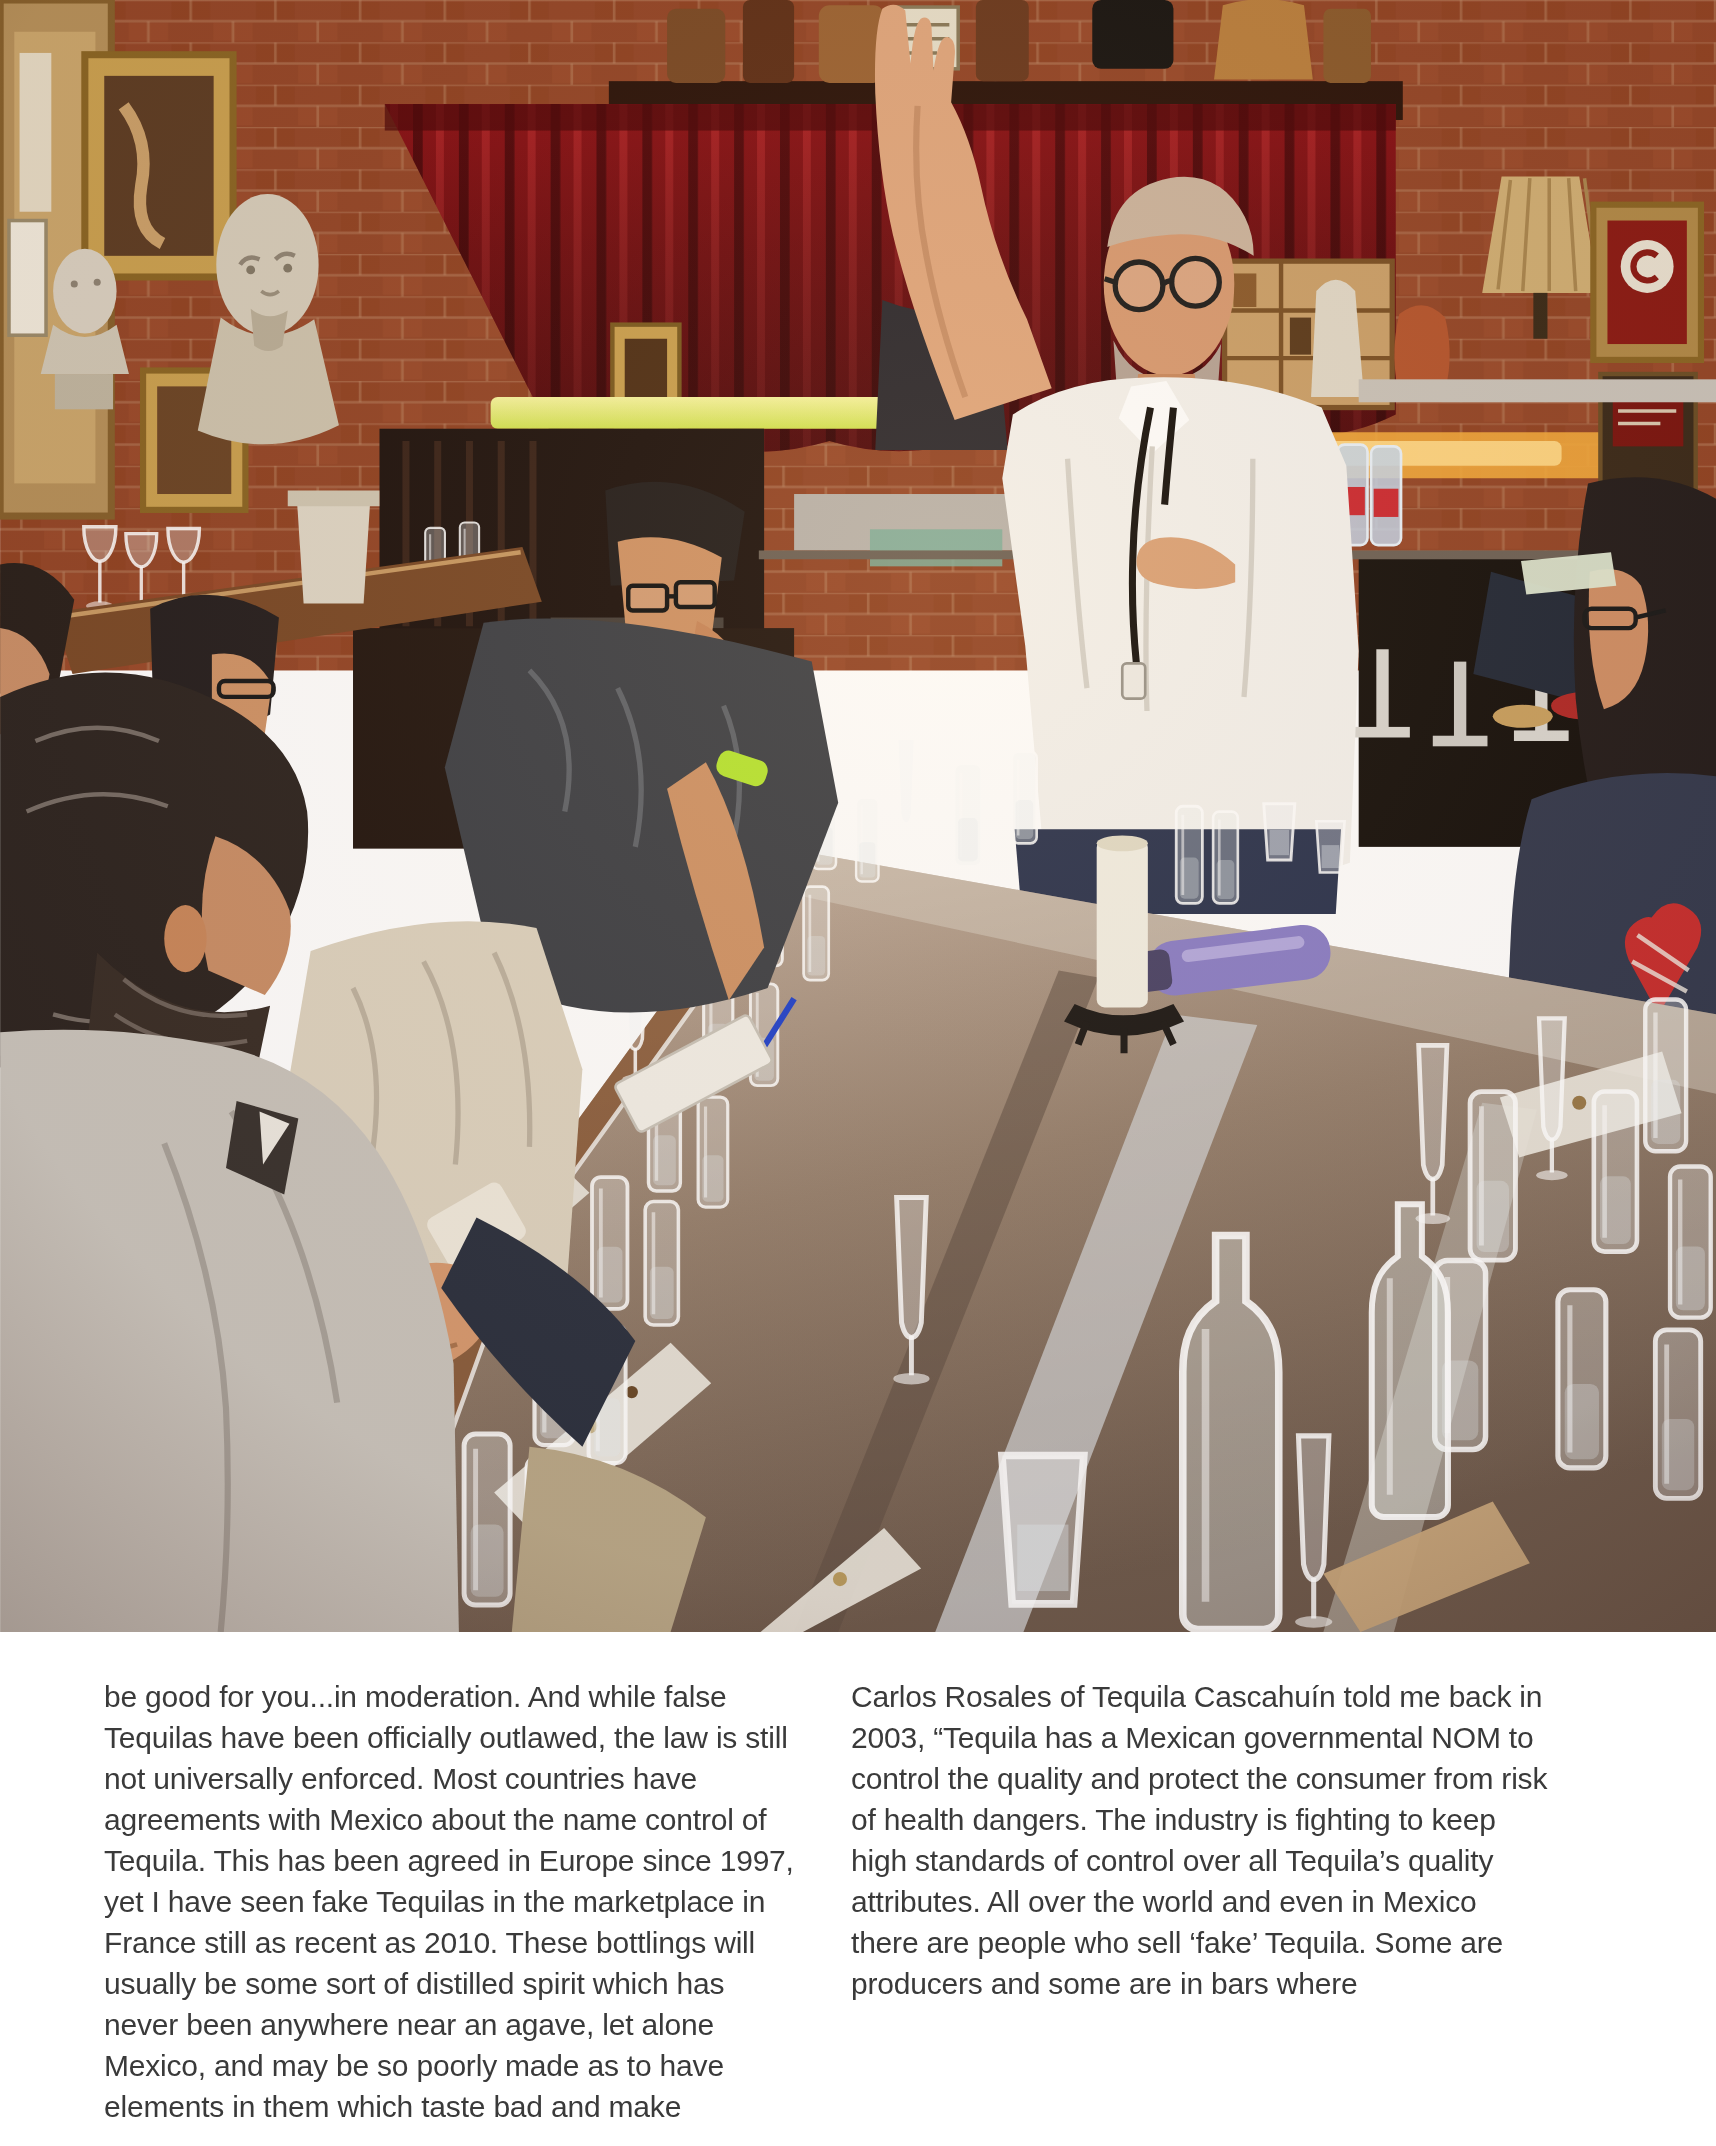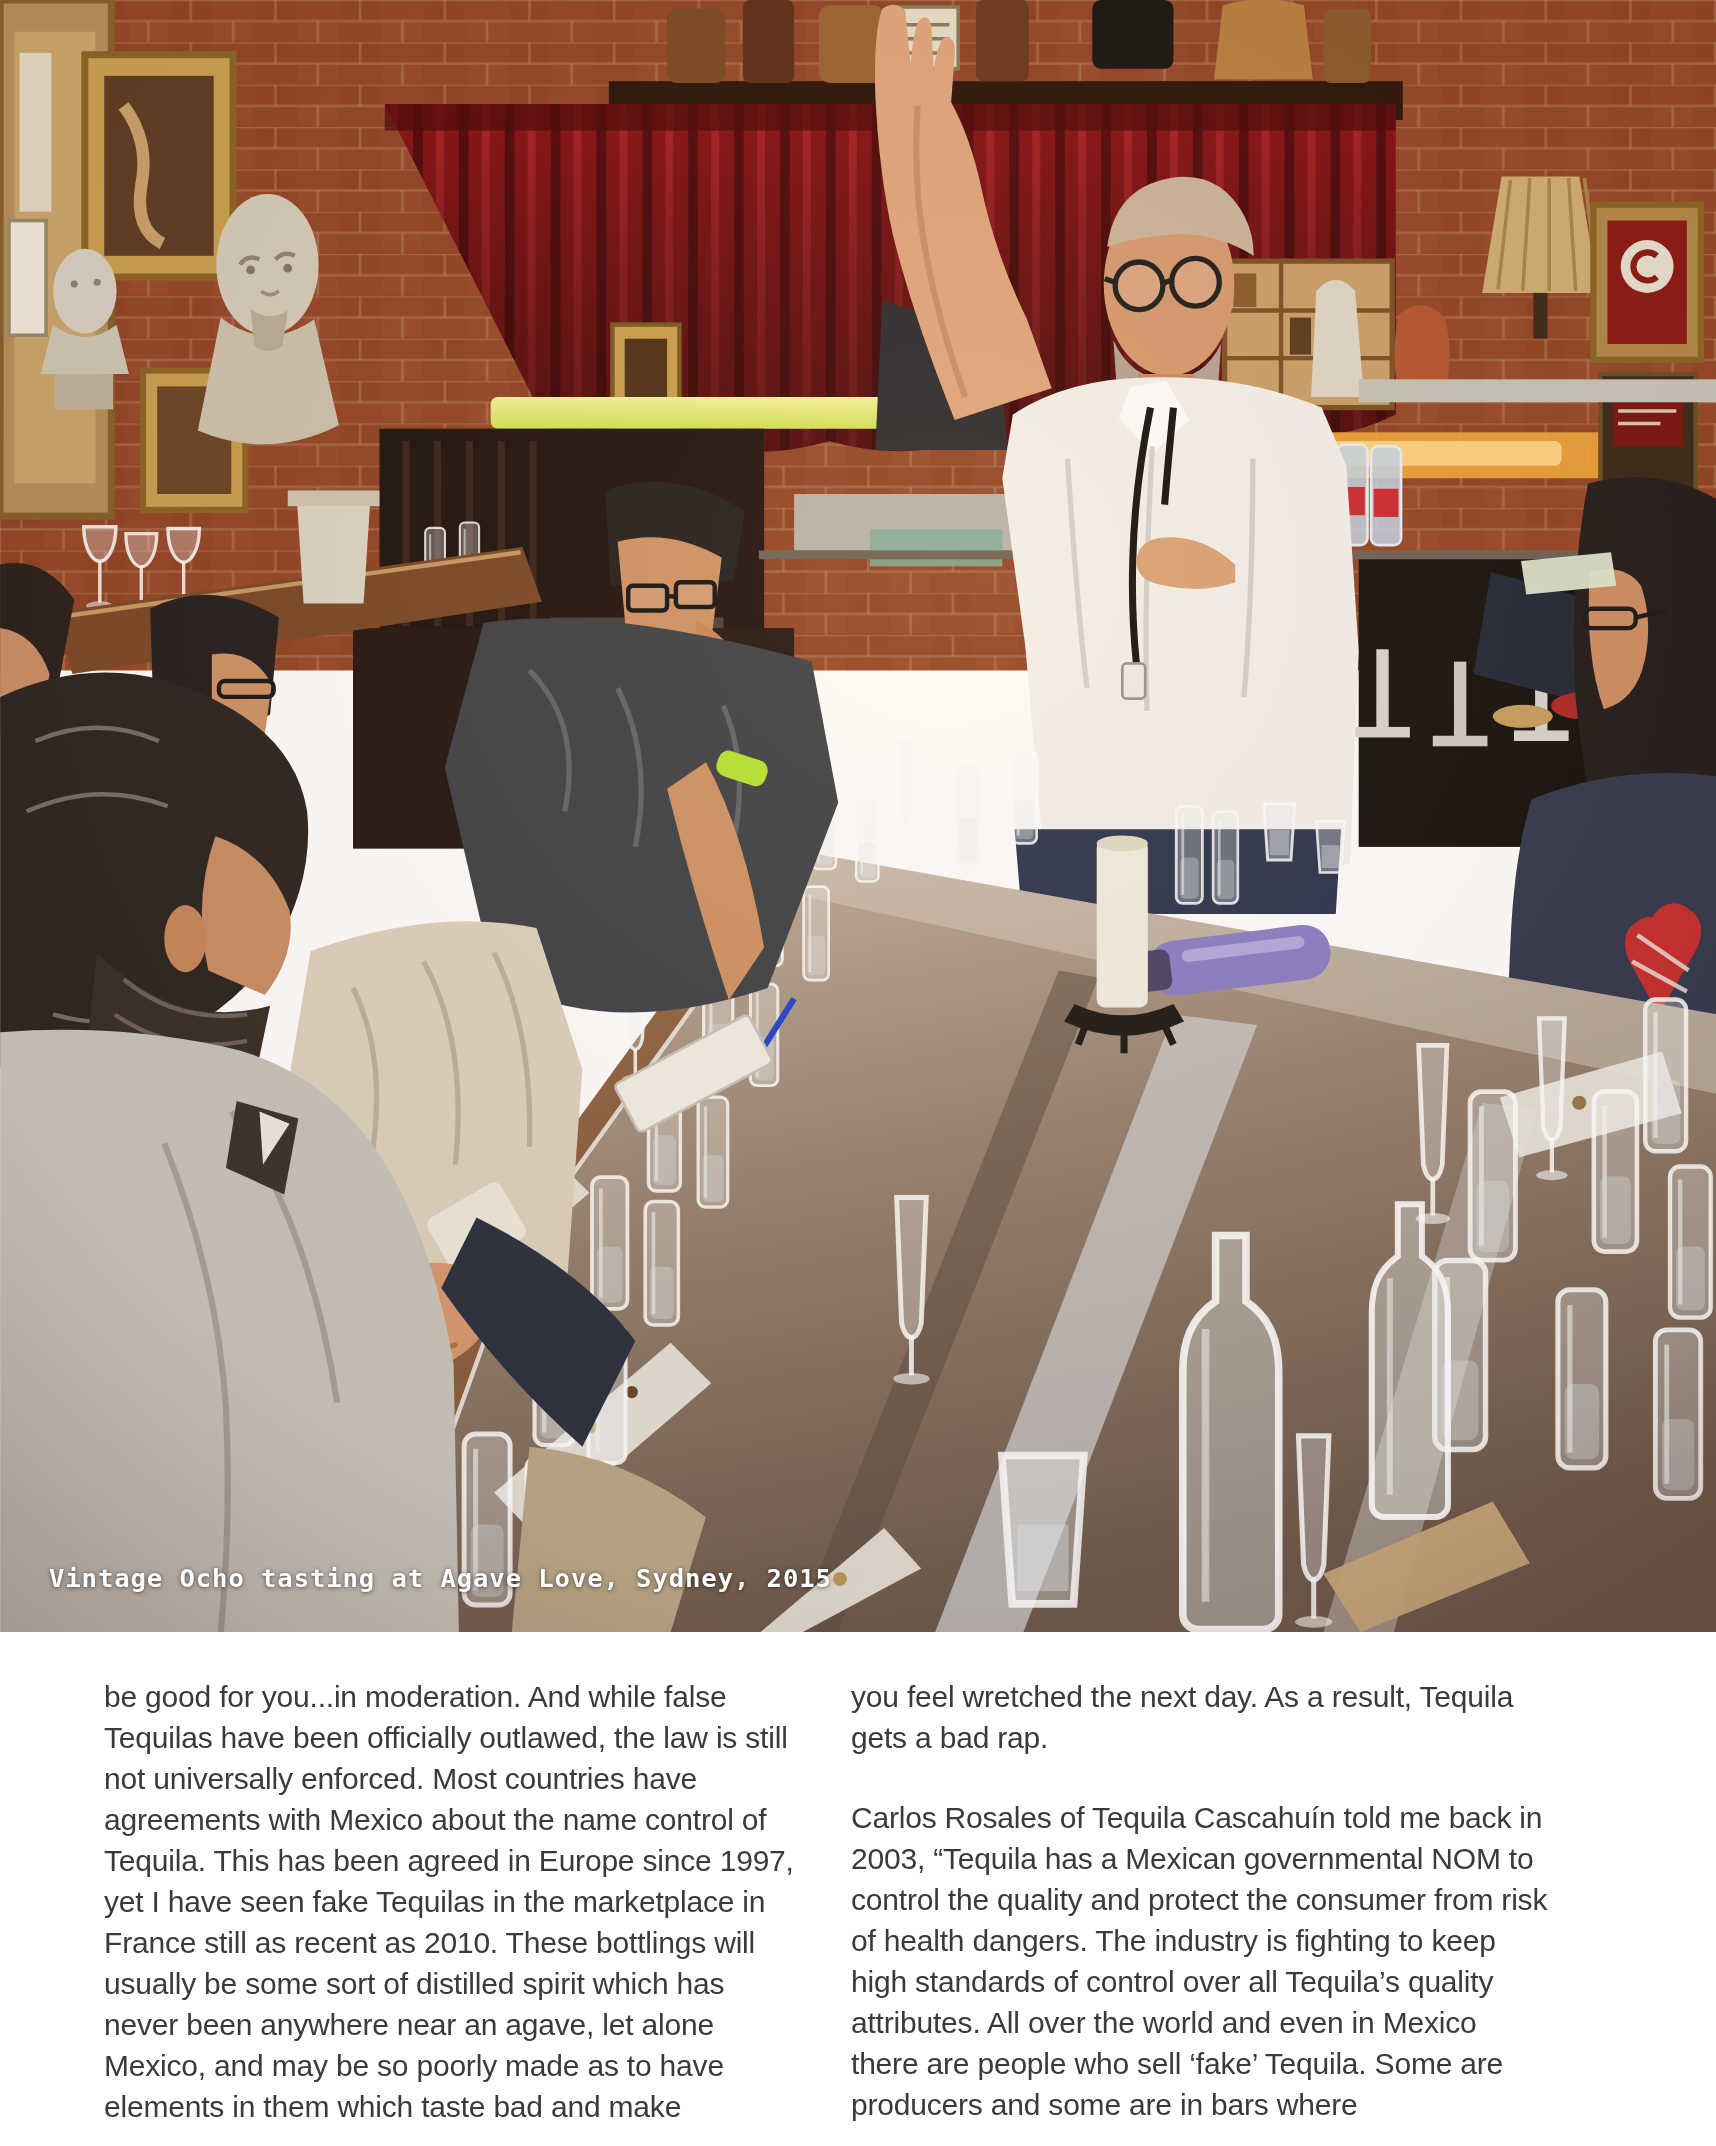--- a/index.html
+++ b/index.html
@@ -396,27 +396,25 @@
           <path d="M0 1170 q130 -10 252 16 q110 24 176 120 q60 90 86 240 l6 304 H0 Z" fill="#c9c4bc"></path>
           <path d="M186 1296 q60 150 70 300 q6 130 -6 254 M262 1260 q90 130 120 330" stroke="#a8a29a" stroke-width="7" fill="none"></path>
           <path d="M268 1248 l70 20 -16 86 -66 -30 Z" fill="#3a3430"></path>
           <path d="M294 1260 l34 14 -30 46 Z" fill="#ece8e0"></path>
         </g>
       </g>
 
       <rect x="0" y="0" width="1946" height="1850" fill="url(#grade)"></rect>
     </svg>
 
-    <figcaption class="caption">Vintage Ocho tasting at Agave Love, Sydney, 2015</figcaption>
   </figure>
 
   <main class="article">
     <div class="col col-left">
       <p>be good for you...in moderation. And while false Tequilas have been officially outlawed, the law is still not universally enforced. Most countries have agreements with Mexico about the name control of Tequila. This has been agreed in Europe since 1997, yet I have seen fake Tequilas in the marketplace in France still as recent as 2010. These bottlings will usually be some sort of distilled spirit which has never been anywhere near an agave, let alone Mexico, and may be so poorly made as to have elements in them which taste bad and make</p>
     </div>
     <div class="col col-right">
-      <p>you feel wretched the next day. As a result, Tequila gets a bad rap.</p>
       <p>Carlos Rosales of Tequila Cascahuín told me back in 2003, “Tequila has a Mexican governmental NOM to control the quality and protect the consumer from risk of health dangers. The industry is fighting to keep high standards of control over all Tequila’s quality attributes. All over the world and even in Mexico there are people who sell ‘fake’ Tequila. Some are producers and some are in bars where</p>
     </div>
   </main>
 
 </div>
 
 
 </body></html>

